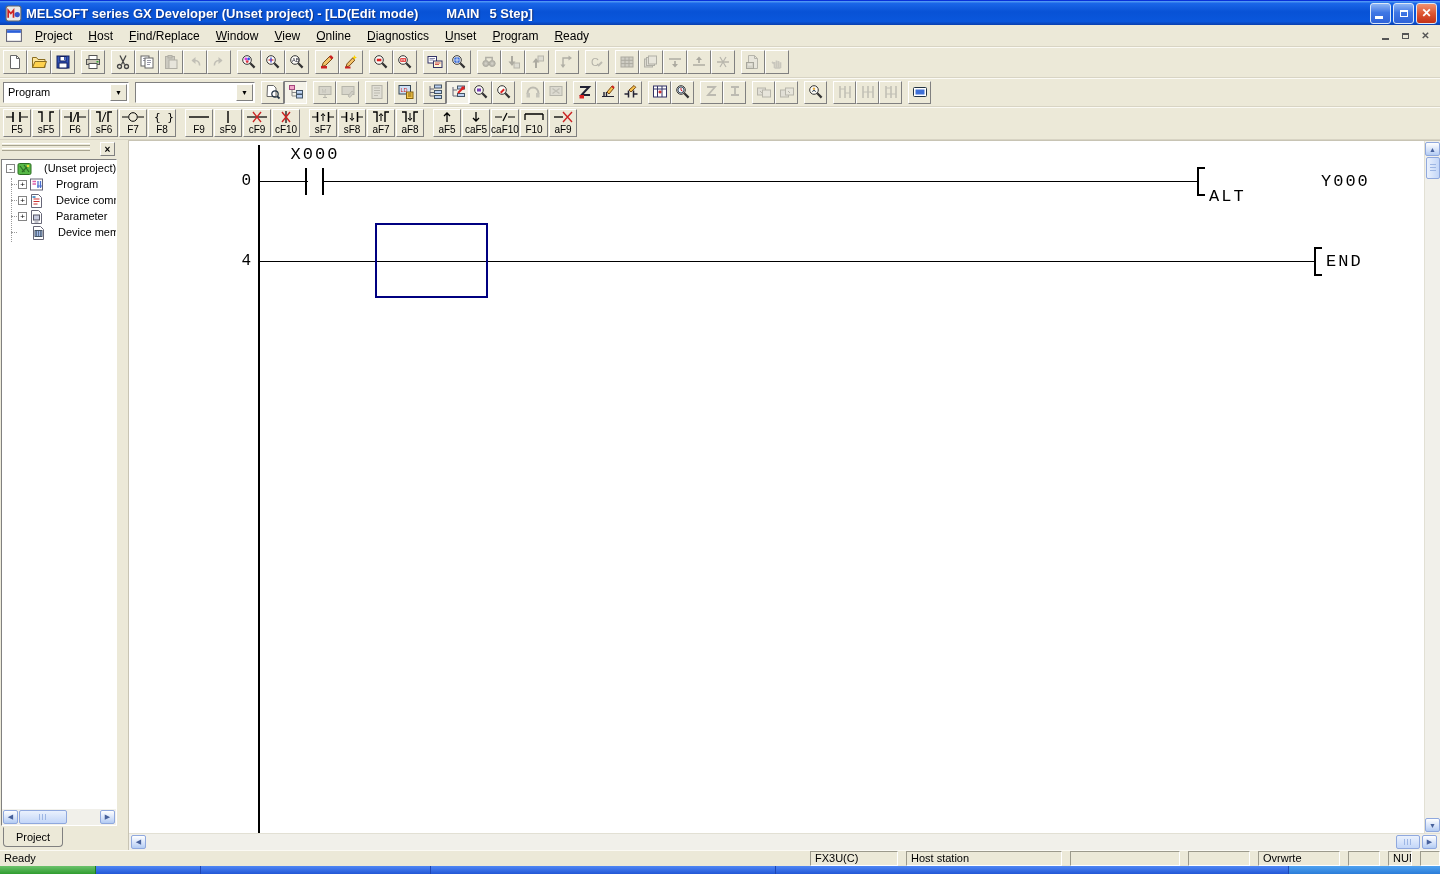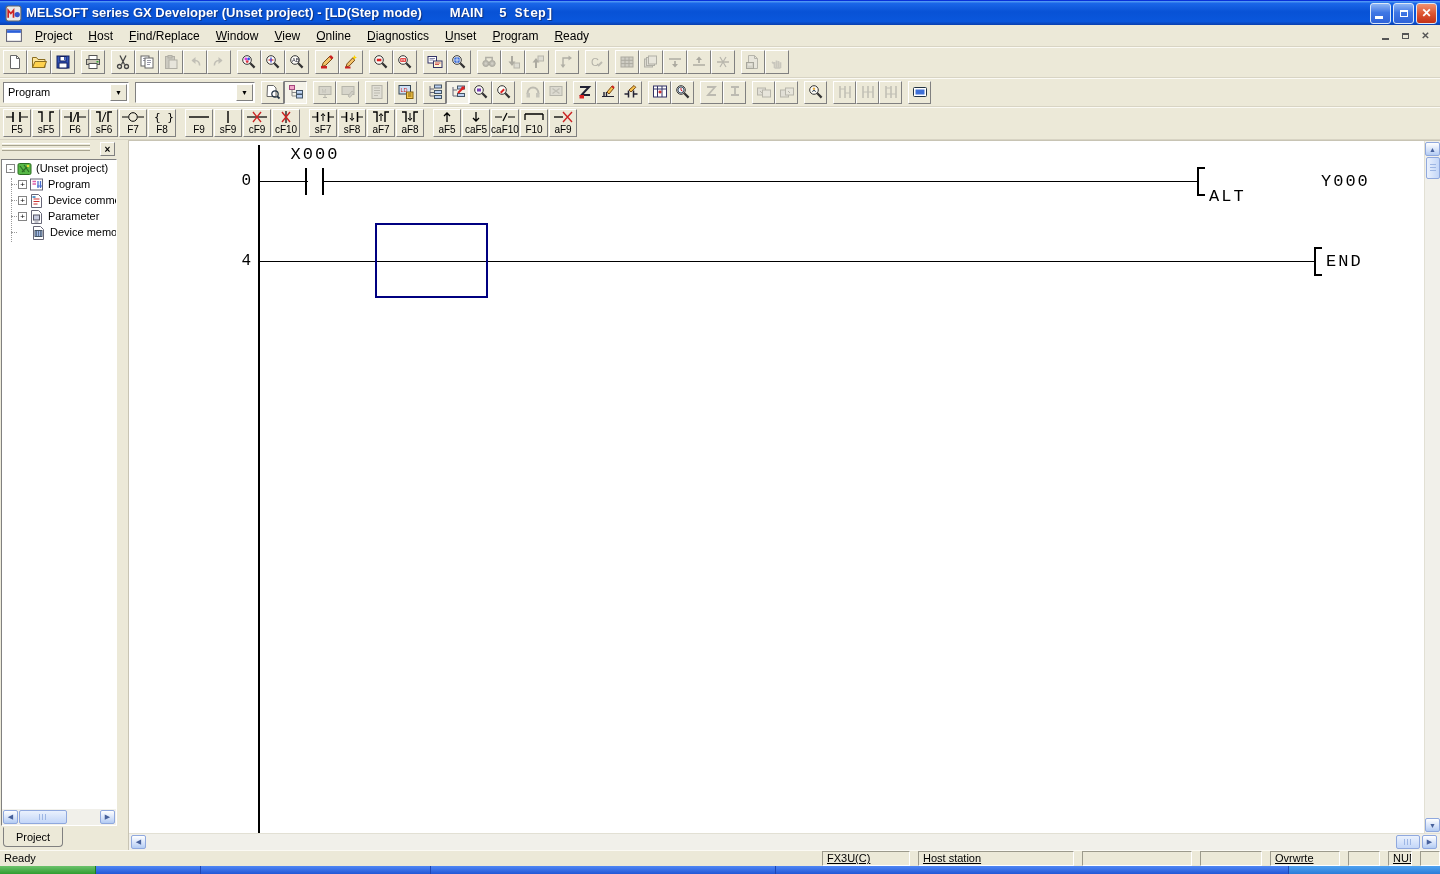--- a/index.html
+++ b/index.html
@@ -7,21 +7,21 @@
   body { font-family:"Liberation Sans", sans-serif; background:#ECE9D8; font-size:11px; }
   .app { width:1440px; height:874px; display:flex; flex-direction:column; }
 
   
   .titlebar { height:25px; display:flex; align-items:center; padding:0 3px;
     background:linear-gradient(180deg,#5BA2F7 0%,#1A66E8 10%,#0852D6 45%,#0A57DC 85%,#0A3FAE 100%);
     border-top:1px solid #0831D9; }
   .appicon { width:17px; height:17px; margin:0 4px 0 2px; flex:none; }
   .title { color:#fff; font-weight:bold; font-size:13px; text-shadow:1px 1px 1px #10307A;
     white-space:nowrap; overflow:hidden; flex:1; }
-  .tseg1 { margin-left:28px; } .tseg2 { margin-left:16px;font-family:Liberation Mono, monospace; }
+  .tseg1 { margin-left:28px; } .tseg2 { margin-left:10px; }
   .wbtns { display:flex; gap:2px; flex:none; }
   .wbtn { width:21px; height:21px; border-radius:3px; border:1px solid #DCE8F8;
     background:linear-gradient(180deg,#8FB6F5 0%,#4077E4 45%,#2E63D8 100%);
     display:flex; align-items:center; justify-content:center; position:relative; cursor:default; }
   .wbtn.close { background:linear-gradient(180deg,#F0926F 0%,#DE5632 50%,#C33117 100%); }
   .wbtn .minbar { width:8px; height:3px; background:#fff; position:absolute; left:4px; bottom:4px; }
   .wbtn .rsq { width:8px; height:7px; border:1px solid #fff; border-top:2px solid #fff; }
   .wbtn.close span { color:#fff; font-weight:bold; font-size:12px; line-height:1; }
 
   
@@ -80,21 +80,21 @@
     border-color:#808080 #FFFFFF #FFFFFF #808080; position:relative; overflow:hidden; }
   .trow { height:16px; display:flex; align-items:center; white-space:nowrap;
     overflow:hidden; position:relative; padding-left:4px; }
   .trow.d1 { padding-left:16px; }
   .trow.d1::before { content:""; position:absolute; left:9px; top:8px; width:6px;
     border-top:1px dotted #9A9A9A; }
   .tconn { position:absolute; left:9px; top:18px; height:64px; border-left:1px dotted #9A9A9A; }
   .texp { width:9px; height:9px; flex:none; border:1px solid #848484; background:#fff;
     font-size:8px; line-height:7px; text-align:center; margin-right:2px; color:#000; }
   .tico { width:16px; height:15px; flex:none; margin-right:3px; }
-  .tlabel { font-size:11px; }
+  .tlabel { font-size:11px;margin-left:8px; }
   .xpsb-h { position:absolute; left:0; right:0; bottom:0; height:16px; background:#F1F0EA;
     display:flex; align-items:center; }
   .sbbtn { width:15px; height:14px; margin:0 1px; border-radius:2px;
     background:linear-gradient(180deg,#FFFFFF,#CCDCF8 70%,#B2CBF2); border:1px solid #8FA8DE;
     color:#47619C; font-size:7px; display:flex; align-items:center; justify-content:center; flex:none; }
   .sbthumb { height:14px; border-radius:2px; background:linear-gradient(180deg,#EAF1FD,#C3D6F8);
     border:1px solid #8FA8DE; flex:none; position:relative; }
   .sbthumb::after { content:""; position:absolute; left:50%; top:3px; bottom:3px; width:8px;
     margin-left:-4px; background:repeating-linear-gradient(90deg,#9DB6E4 0 1px,transparent 1px 3px); }
   .tabstrip { height:24px; padding-top:1px; }
@@ -130,21 +130,21 @@
     border-top:1px solid #E2E0D4; }
   .escroll-h .sbbtn { position:absolute; top:1px; }
   .escroll-h .lbtn { left:1px; } .escroll-h .rbtn { right:2px; }
   .escroll-h .hthumb { position:absolute; right:20px; top:1px; width:24px; }
 
   
   .statusbar { height:16px; display:flex; align-items:stretch; background:#ECE9D8;
     border-top:1px solid #FBFAF4; font-size:11px; }
   .smsg { flex:1; padding:1px 4px; }
   .scell { margin-left:8px; border:1px solid; border-color:#9C9A8C #FFFFFF #FFFFFF #9C9A8C;
-    padding:0 4px; white-space:nowrap; overflow:hidden; flex:none; line-height:13px;text-decoration:underline; }
+    padding:0 4px; white-space:nowrap; overflow:hidden; flex:none; line-height:13px; }
 
   
   .taskbar { height:8px; display:flex; position:relative;
     background:linear-gradient(180deg,#4E86F4,#2257D6); }
   .start { width:96px; flex:none; background:linear-gradient(180deg,#6CC26C,#2F9C2F);
     border-right:1px solid #1E7A1E; }
   .tsep { position:absolute; top:0; bottom:0; width:1px; background:#1E46B4; }
   .tray { position:absolute; right:0; top:0; bottom:0; width:152px;
     background:linear-gradient(180deg,#4FA2F0,#2B7CD8); border-left:1px solid #1E46B4; }
 </style>
@@ -152,21 +152,21 @@
 <body>
 
 <div class="app">
 
   <div class="titlebar">
     <span class="appicon"><svg width="17" height="17" viewBox="0 0 16 16">
           <rect x="1" y="1" width="14" height="14" rx="2" fill="#E9E9E9" stroke="#666"></rect>
           <path d="M3 12V5l2.5 3L8 5v7" stroke="#C22" stroke-width="1.6" fill="none"></path>
           <circle cx="11.5" cy="9" r="2.5" fill="#3355CC"></circle>
         </svg></span>
-    <span class="title"><span>MELSOFT series GX Developer (Unset project) - [LD(Step mode)</span><span class="tseg1">MAIN</span><span class="tseg2">5 Step]</span></span>
+    <span class="title"><span>MELSOFT series GX Developer (Unset project) - [LD(Edit mode)</span><span class="tseg1">MAIN</span><span class="tseg2">5 Step]</span></span>
     <span class="wbtns">
       <span class="wbtn">
           <span class="minbar"></span>
         </span>
       <span class="wbtn">
           <span class="rsq"></span>
         </span>
       <span class="wbtn close">
           <span>✕</span>
         </span>
@@ -1051,21 +1051,21 @@
     </div>
   </div>
 
   <div class="statusbar">
     <span class="smsg">Ready</span>
     <span id="scells" style="display:flex;">
         <span class="scell" style="width: 88px;">FX3U(C)</span>
         <span class="scell" style="width: 156px;">Host station</span>
         <span class="scell" style="width: 110px;"></span>
         <span class="scell" style="width: 62px;"></span>
-        <span class="scell" style="width: 70px;">Ovrwrte</span>
+        <span class="scell" style="width: 82px;">Ovrwrte</span>
         <span class="scell" style="width: 32px;"></span>
         <span class="scell" style="width: 24px;">NUM</span>
         <span class="scell" style="width: 20px;"></span>
       </span>
   </div>
 
   <div class="taskbar">
     <span class="start"></span>
     <span class="tsep" style="left:200px;"></span>
     <span class="tsep" style="left:430px;"></span>

